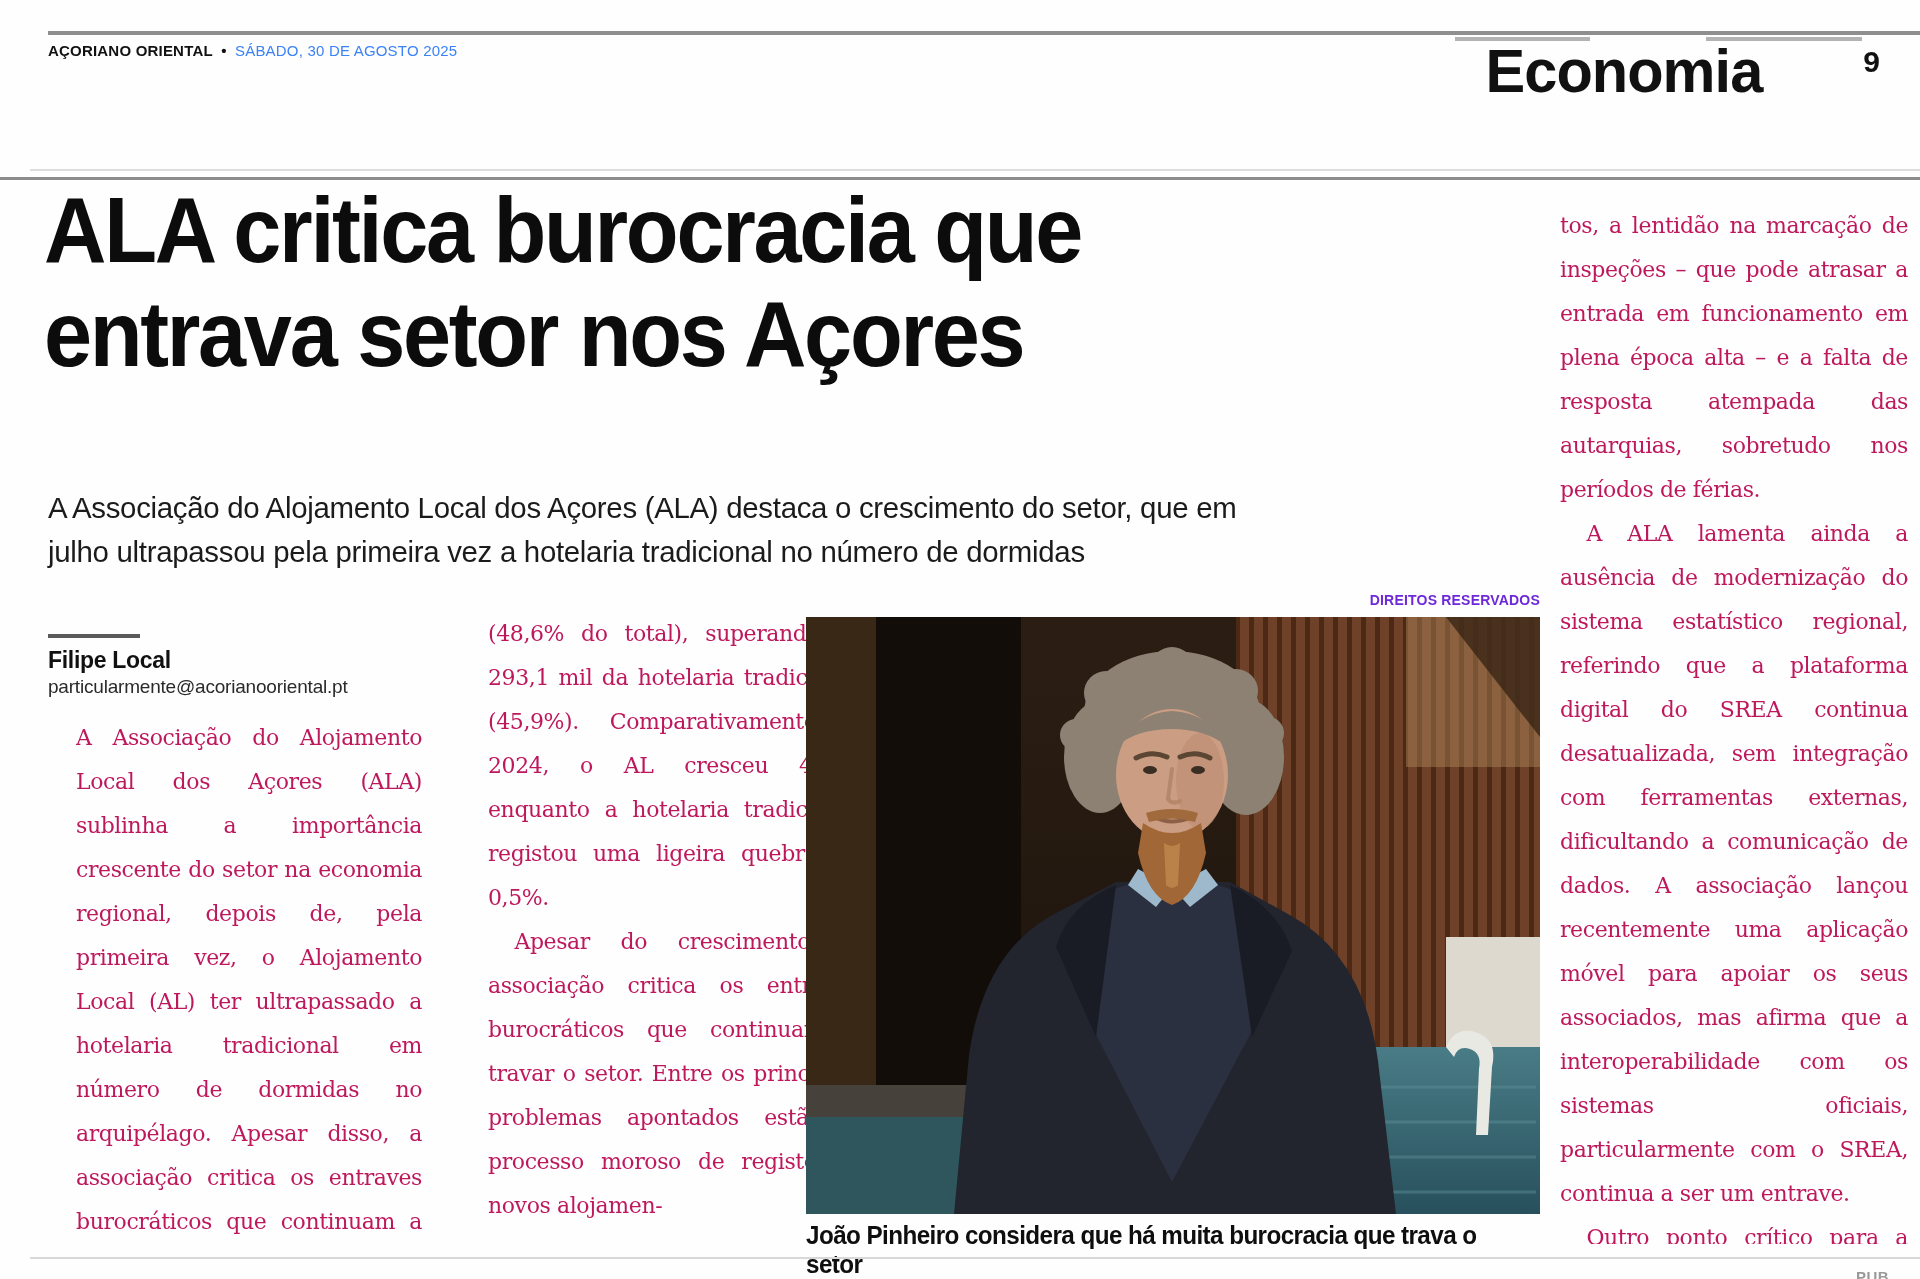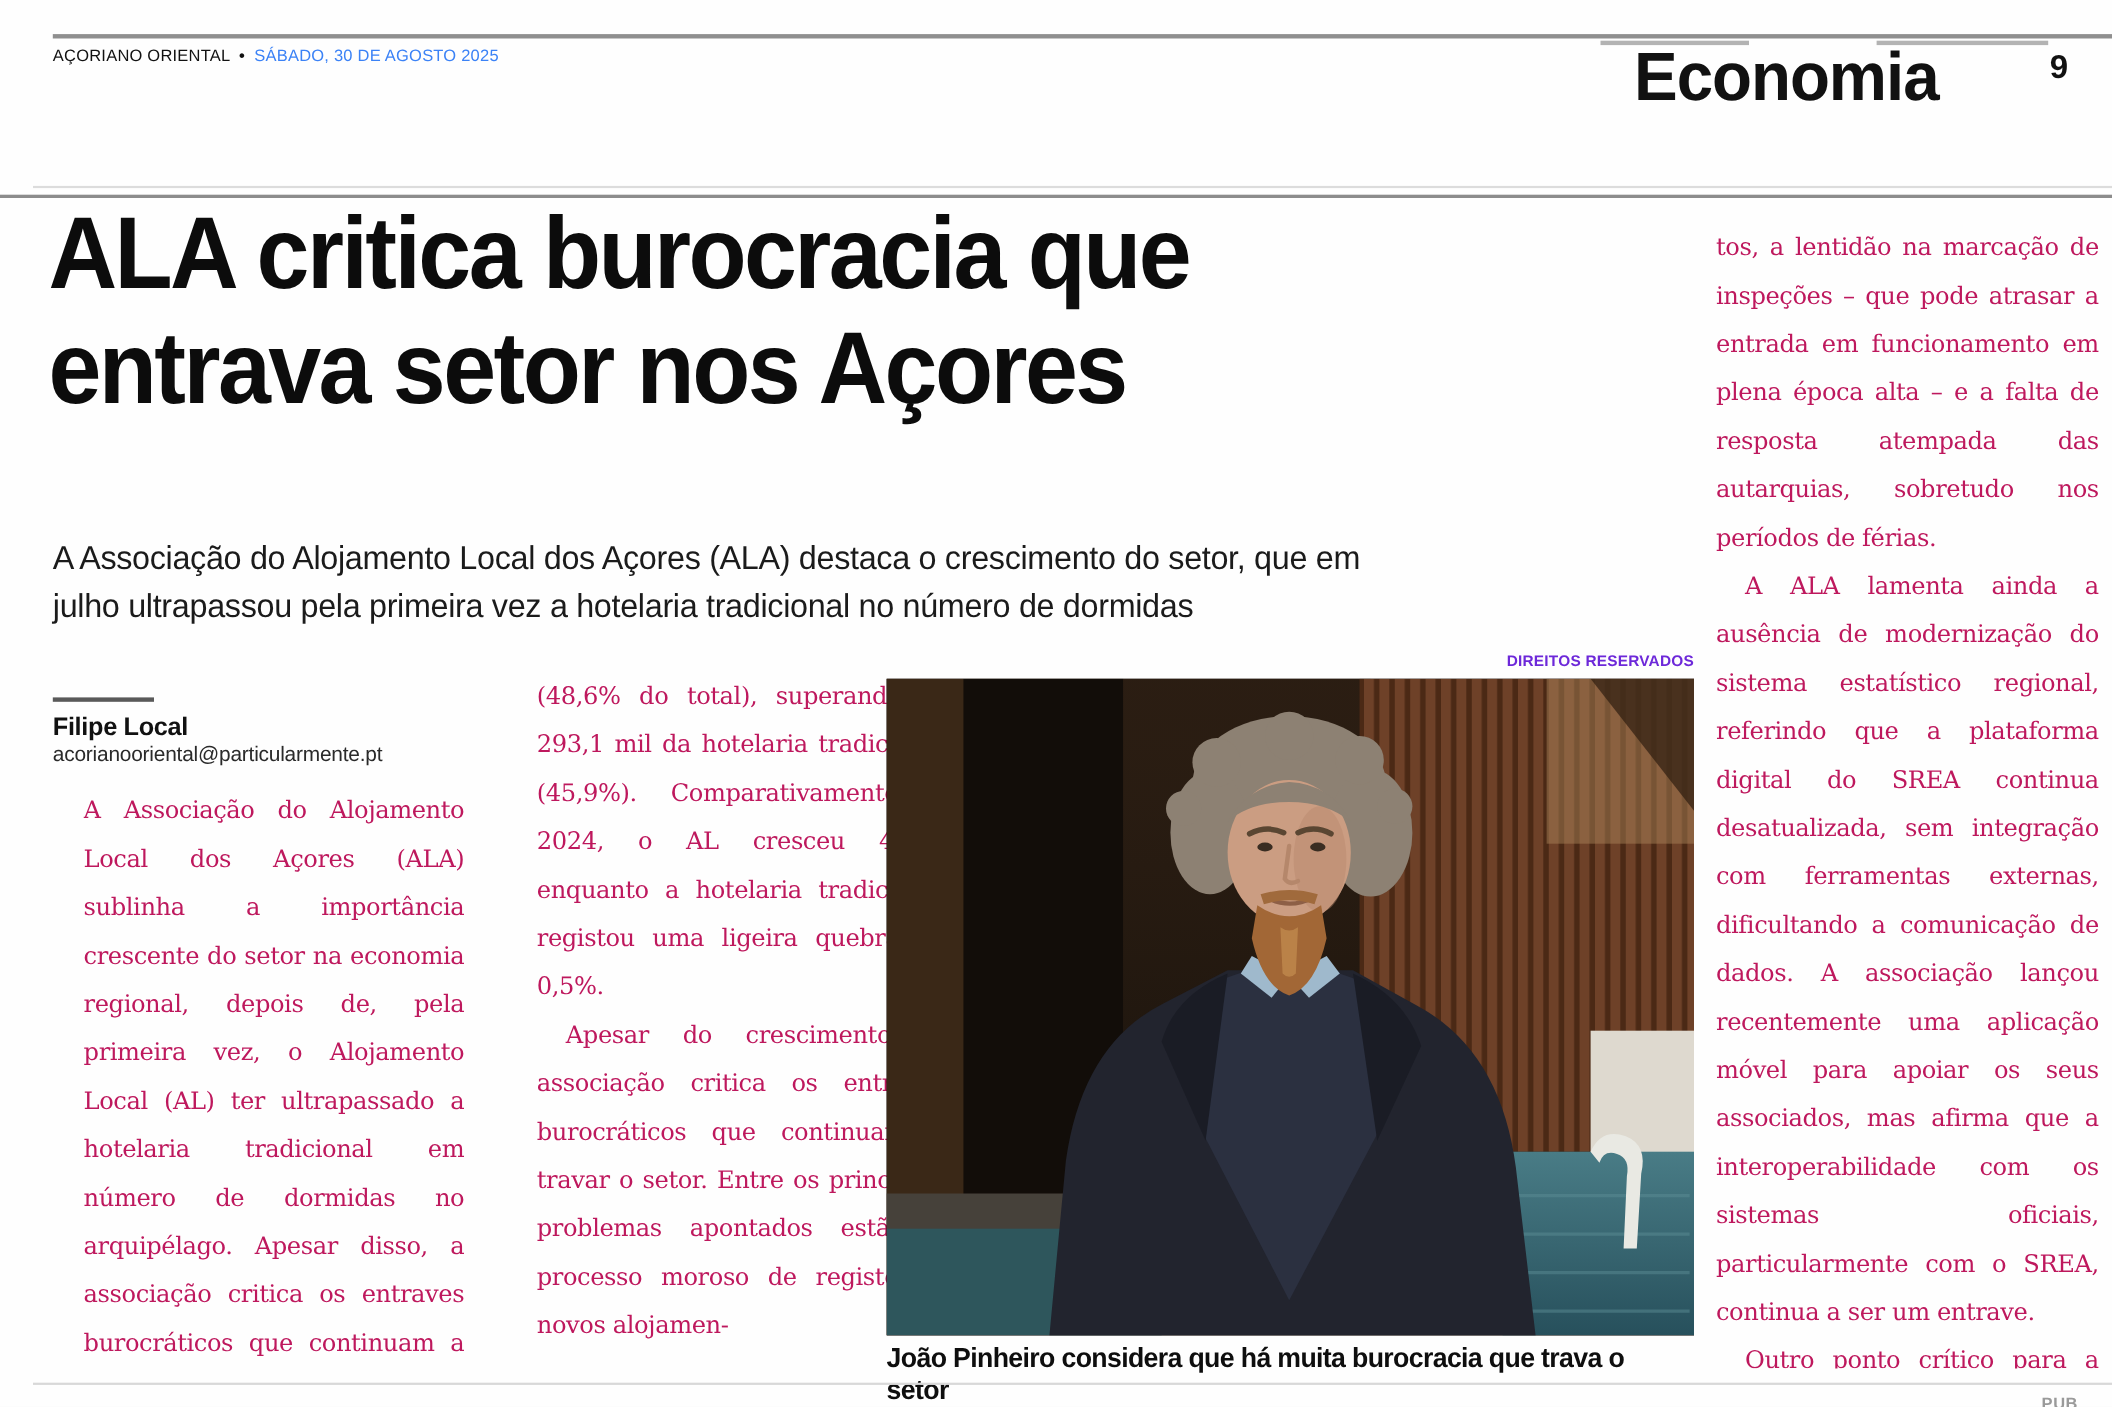--- a/index.html
+++ b/index.html
@@ -4,21 +4,21 @@
 <style>
   html,body{margin:0;padding:0;background:#e9e9e9;}
   .page{
     position:relative;width:1920px;height:1279px;margin:0 auto;
     background:#fefefe;overflow:hidden;
     font-family:"Liberation Sans",sans-serif;color:#111;
   }
   
   .rule-top{position:absolute;left:48px;right:0;top:31px;height:4px;background:#8f8f8f;}
   .nameplate{position:absolute;left:48px;top:42px;font-size:15px;letter-spacing:.2px;white-space:nowrap;}
-  .nameplate .paper{font-weight:normal;}
+  .nameplate .paper{font-weight:bold;}
   .nameplate .sep{font-weight:bold;margin:0 4px;}
   .nameplate .date{font-weight:400;color:#3b82f6;}
   .tick{position:absolute;top:37px;height:4px;background:#b3b3b3;}
   .tick-a{left:1455px;width:135px;}
   .tick-b{left:1706px;width:156px;}
   .section-title{
     position:absolute;top:40px;right:158px;margin:0;
     font-size:62px;line-height:62px;font-weight:bold;letter-spacing:-1px;
     transform:scaleX(.96);transform-origin:right top;
   }
@@ -89,21 +89,21 @@
 
   <h1 class="headline">
     <span style="display:block">ALA critica burocracia que</span>
     <span style="display:block">entrava setor nos Açores</span>
   </h1>
   <p class="subhead">A Associação do Alojamento Local dos Açores (ALA) destaca o crescimento do setor, que em julho ultrapassou pela primeira vez a hotelaria tradicional no número de dormidas</p>
 
   <div class="byline">
     <div class="mini-rule"></div>
     <div class="author">Filipe Local</div>
-    <div class="email">acorianooriental@particularmente.pt</div>
+    <div class="email">particularmente@acorianooriental.pt</div>
   </div>
 
   <div class="bodycol col1">
       <p>A Associação do Alojamento Local dos Açores (ALA) sublinha a importância crescente do setor na economia regional, depois de, pela primeira vez, o Alojamento Local (AL) ter ultrapassado a hotelaria tradicional em número de dormidas no arquipélago. Apesar disso, a associação critica os entraves burocráticos que continuam a travar o setor.</p>
       <p class="indent">Segundo os dados divulgados pelo Serviço Regional de Estatística dos Açores (SREA), em julho registaram-se 638,5 mil dormidas. O Alojamento Local contribuiu com 310,5 mil dormidas</p>
     </div>
   <div class="bodycol col2">
       <p>(48,6% do total), superando os 293,1 mil da hotelaria tradicional (45,9%). Comparativamente a 2024, o AL cresceu 4,9%, enquanto a hotelaria tradicional registou uma ligeira quebra de 0,5%.</p>
       <p class="indent">Apesar do crescimento, a associação critica os entraves burocráticos que continuam a travar o setor. Entre os principais problemas apontados estão o processo moroso de registo de novos alojamen-</p>
     </div>

